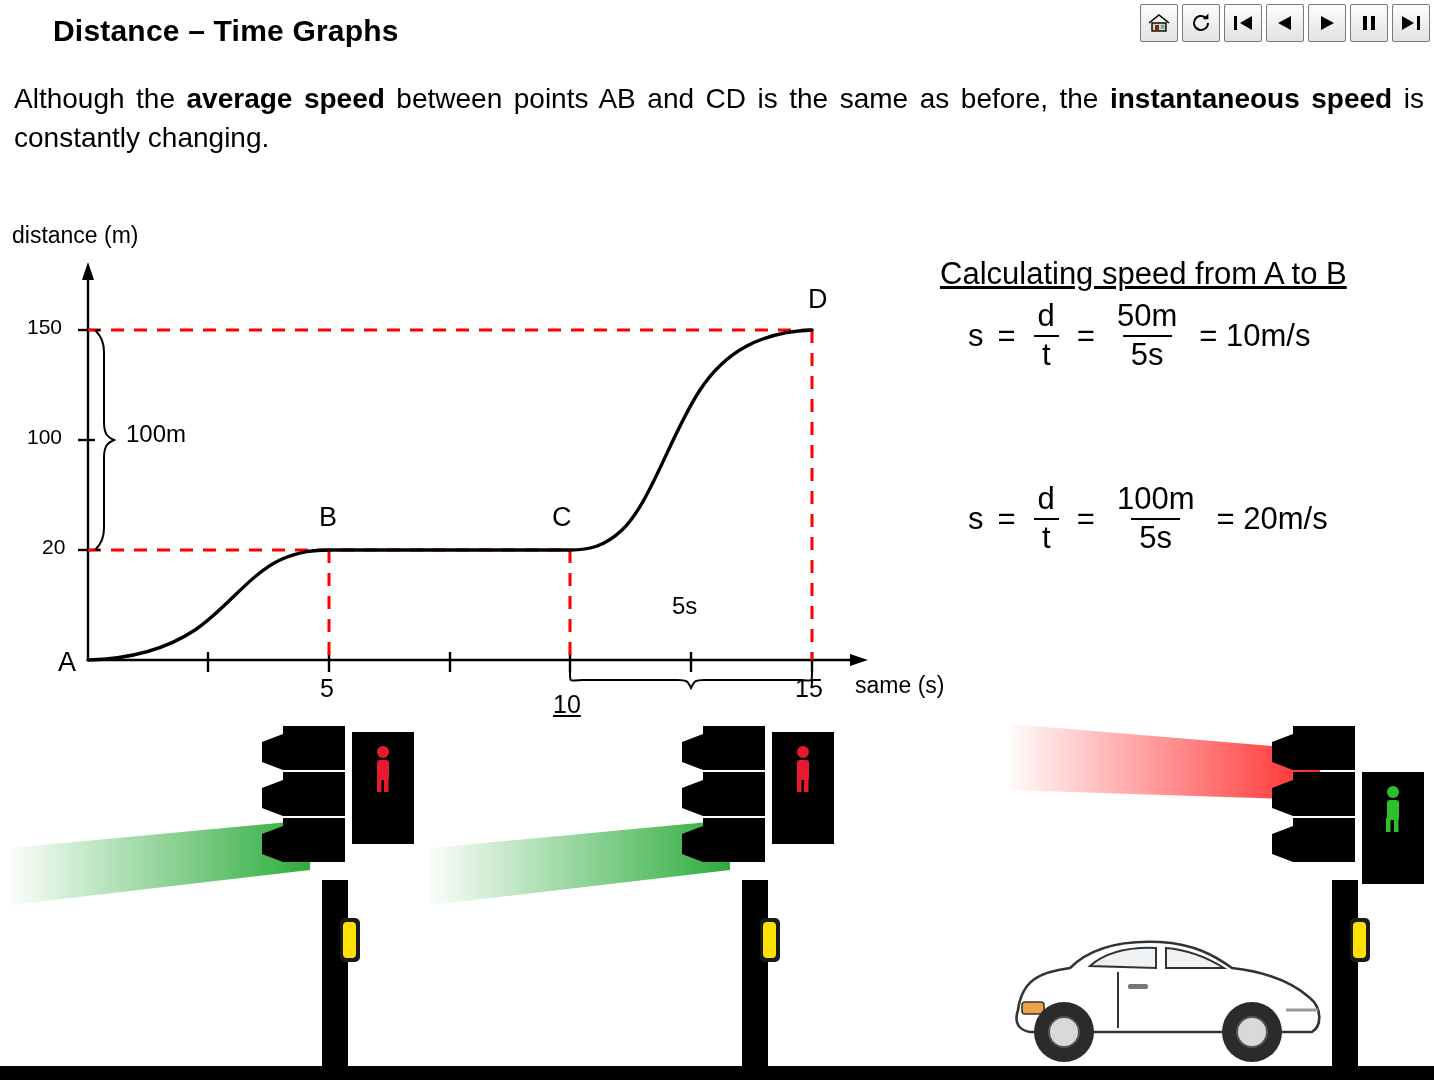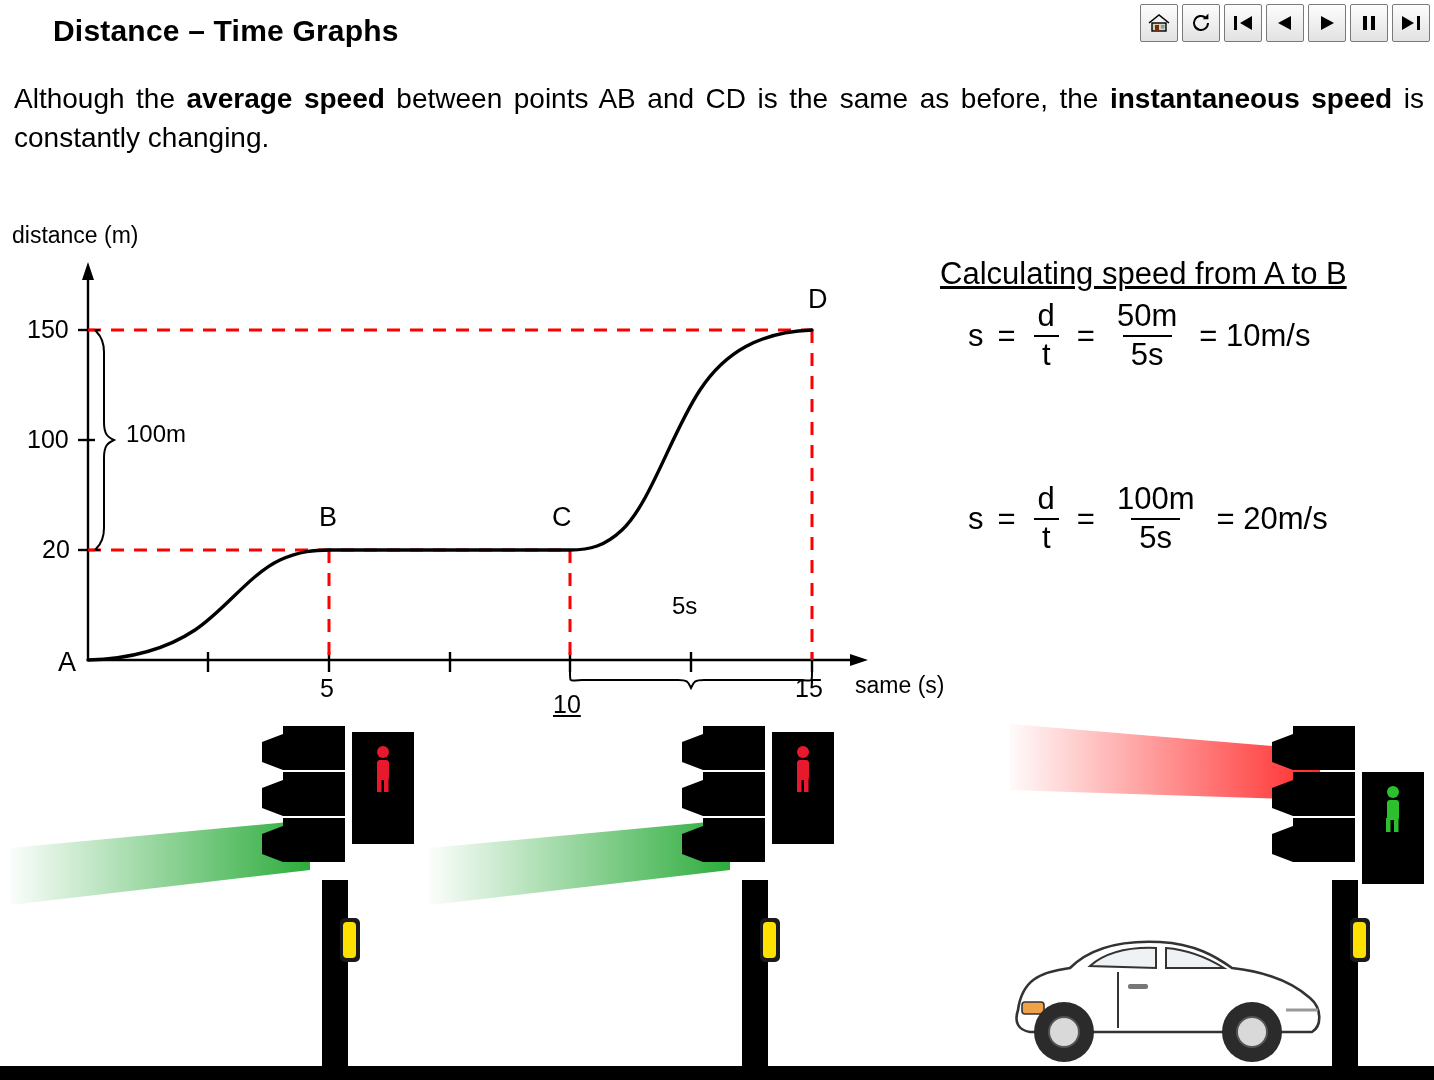--- a/index.html
+++ b/index.html
@@ -35,21 +35,21 @@
   .para{
     position:absolute;left:14px;top:80px;width:1410px;
     font-size:28px;line-height:1.38;
     text-align:justify;text-justify:inter-word;
   }
   .para b{font-weight:bold;}
   
   .graph-wrap{position:absolute;left:0;top:222px;width:960px;height:490px;text-align:center;}
   .axis-label-y{position:absolute;left:12px;top:0px;font-size:23px;}
   .axis-label-x{position:absolute;left:855px;top:450px;font-size:23px;}
-  .ytick{position:absolute;font-size:25px;}
+  .ytick{position:absolute;font-size:21px;}
   .xtick{position:absolute;font-size:25px;}
   .ptlabel{position:absolute;font-size:27px;}
   .brace-label{position:absolute;font-size:24px;}
   
   .calc{position:absolute;font-size:0;}
   .calc-head{
     font-size:31px;text-decoration:underline;white-space:nowrap;
   }
   .eq{display:flex;align-items:center;gap:14px;font-size:31px;margin-top:8px;margin-left:28px;}
   .frac{display:inline-flex;flex-direction:column;align-items:center;line-height:1.05;}

